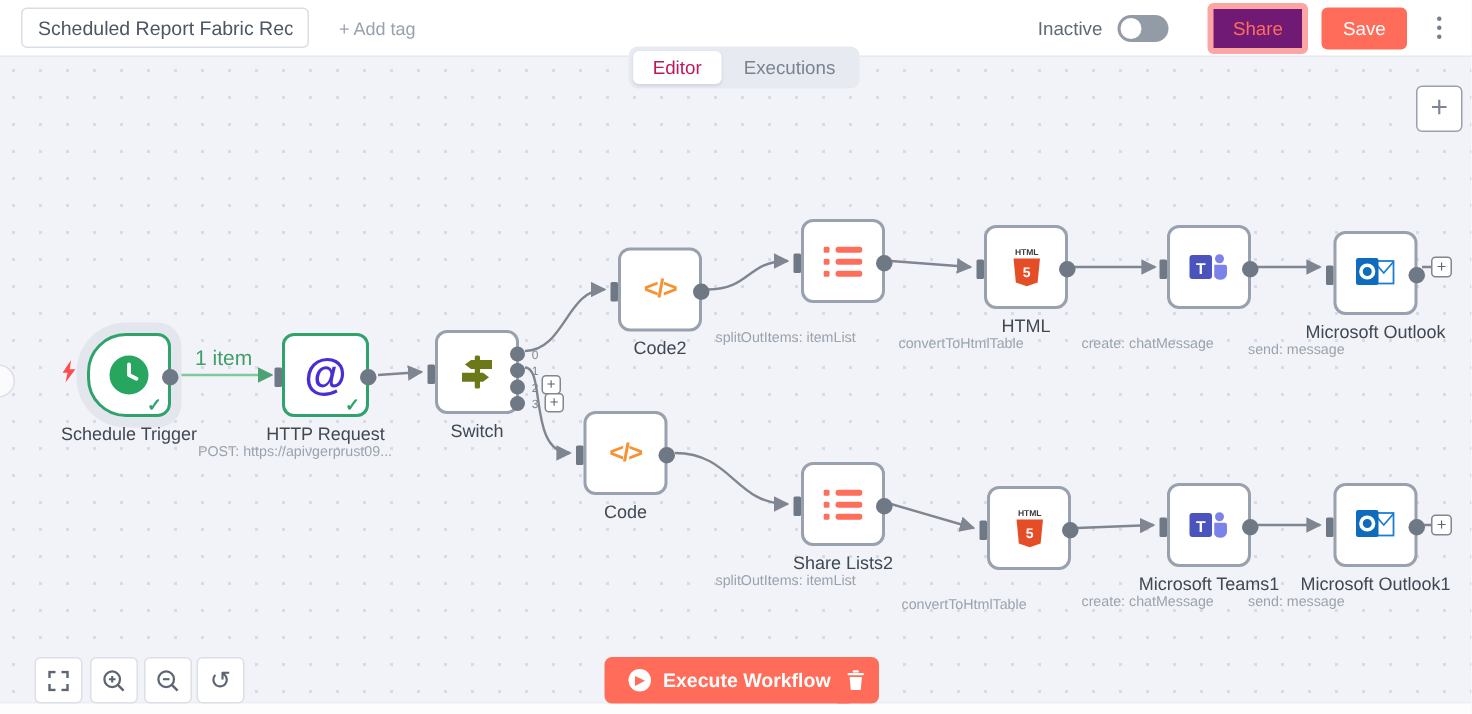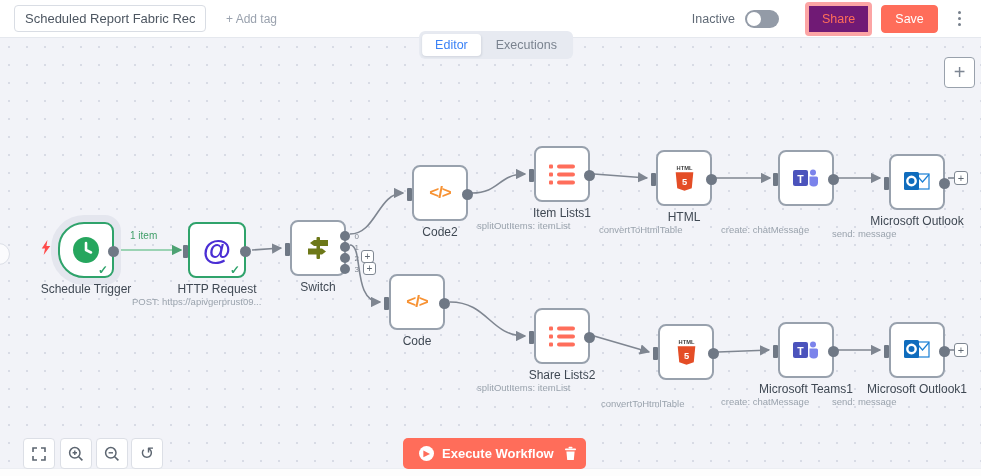--- a/index.html
+++ b/index.html
@@ -30,32 +30,32 @@
   .btn-share { margin-left:26px; background:#701a75; border:4px solid #fca5a5; color:#ff6d5a; }
   .btn-save  { margin-left:9px; background:#ff6d5a; border:1px solid #ff6d5a; color:#fff; }
   .kebab { margin-left:14px; display:flex; flex-direction:column; gap:2.5px; padding:4px 6px; cursor:pointer; }
   .kebab i { width:3.2px; height:3.2px; border-radius:50%; background:#767f8b; }
   
   .tabbar {
     position:absolute; top:31px; left:496px; transform:translateX(-50%); z-index:6;
     background:#e7eaf1; border-radius:6px; padding:3px; display:flex; gap:2px;
   }
   .tab { font-size:12.5px; padding:4px 13px; border-radius:4px; color:#7a838f; cursor:pointer; }
-  .tab.active { background:#fff; color:#3b82f6; box-shadow:0 1px 2px rgba(60,70,90,.12); }
+  .tab.active { background:#fff; color:#be185d; box-shadow:0 1px 2px rgba(60,70,90,.12); }
   
   .canvas {
     position:absolute; top:38px; left:0; width:981px; height:430px;
     background-color:#f2f3f8;
     background-image:radial-gradient(#d8dbe5 1px, rgba(0,0,0,0) 1.2px);
     background-size:18px 18px;
   }
   .wires { position:absolute; left:0; top:0; }
   .wire { stroke:#7f8691; stroke-width:1.6; fill:none; }
   .wire-green { stroke:#7ec99e; stroke-width:1.6; fill:none; }
-  .conn-label { position:absolute; left:130px; top:192px; font-size:10px; color:#3f9e68; }
+  .conn-label { position:absolute; left:130px; top:192px; font-size:14px; color:#3f9e68; }
   .panel-handle {
     position:absolute; left:-12px; top:205px; width:22px; height:22px; border-radius:50%;
     background:#fbfbfd; border:1px solid #dcdfe7;
   }
   
   .node { position:absolute; width:56px; cursor:pointer; }
   .nbox {
     width:56px; height:56px; background:#fff; border:2px solid #98a1ad; border-radius:8px;
     position:relative; display:flex; align-items:center; justify-content:center;
   }
@@ -241,21 +241,20 @@
       <svg width="26" height="21" viewBox="0 0 26 21">
         <rect x="0" y="0.5" width="4" height="4" rx="1" fill="#ff6e5b"></rect>
           <rect x="8" y="0.5" width="18" height="4" rx="2" fill="#ff6e5b"></rect>
         <rect x="0" y="8.5" width="4" height="4" rx="1" fill="#ff6e5b"></rect>
           <rect x="8" y="8.5" width="18" height="4" rx="2" fill="#ff6e5b"></rect>
         <rect x="0" y="16.5" width="4" height="4" rx="1" fill="#ff6e5b"></rect>
           <rect x="8" y="16.5" width="18" height="4" rx="2" fill="#ff6e5b"></rect>
       </svg>
       <span class="out-dot"></span>
     </div>
-    <div class="nlabel">Item Lists1</div>
     <div class="nsub">splitOutItems: itemList</div>
   </div>
 
   <div class="node" style="left:656px;top:112px">
     <div class="nbox">
       <span class="in-port"></span>
       <svg width="25" height="28" viewBox="0 0 24 27">
         <text x="12" y="6" font-size="5.5" font-weight="bold" fill="#3b3b3b" text-anchor="middle">HTML</text>
         <path d="M3.5 8 L5 23.5 L12 25.8 L19 23.5 L20.5 8 Z" fill="#e44d26"></path>
         <text x="12" y="20" font-size="9" font-weight="bold" fill="#fff" text-anchor="middle">5</text>

